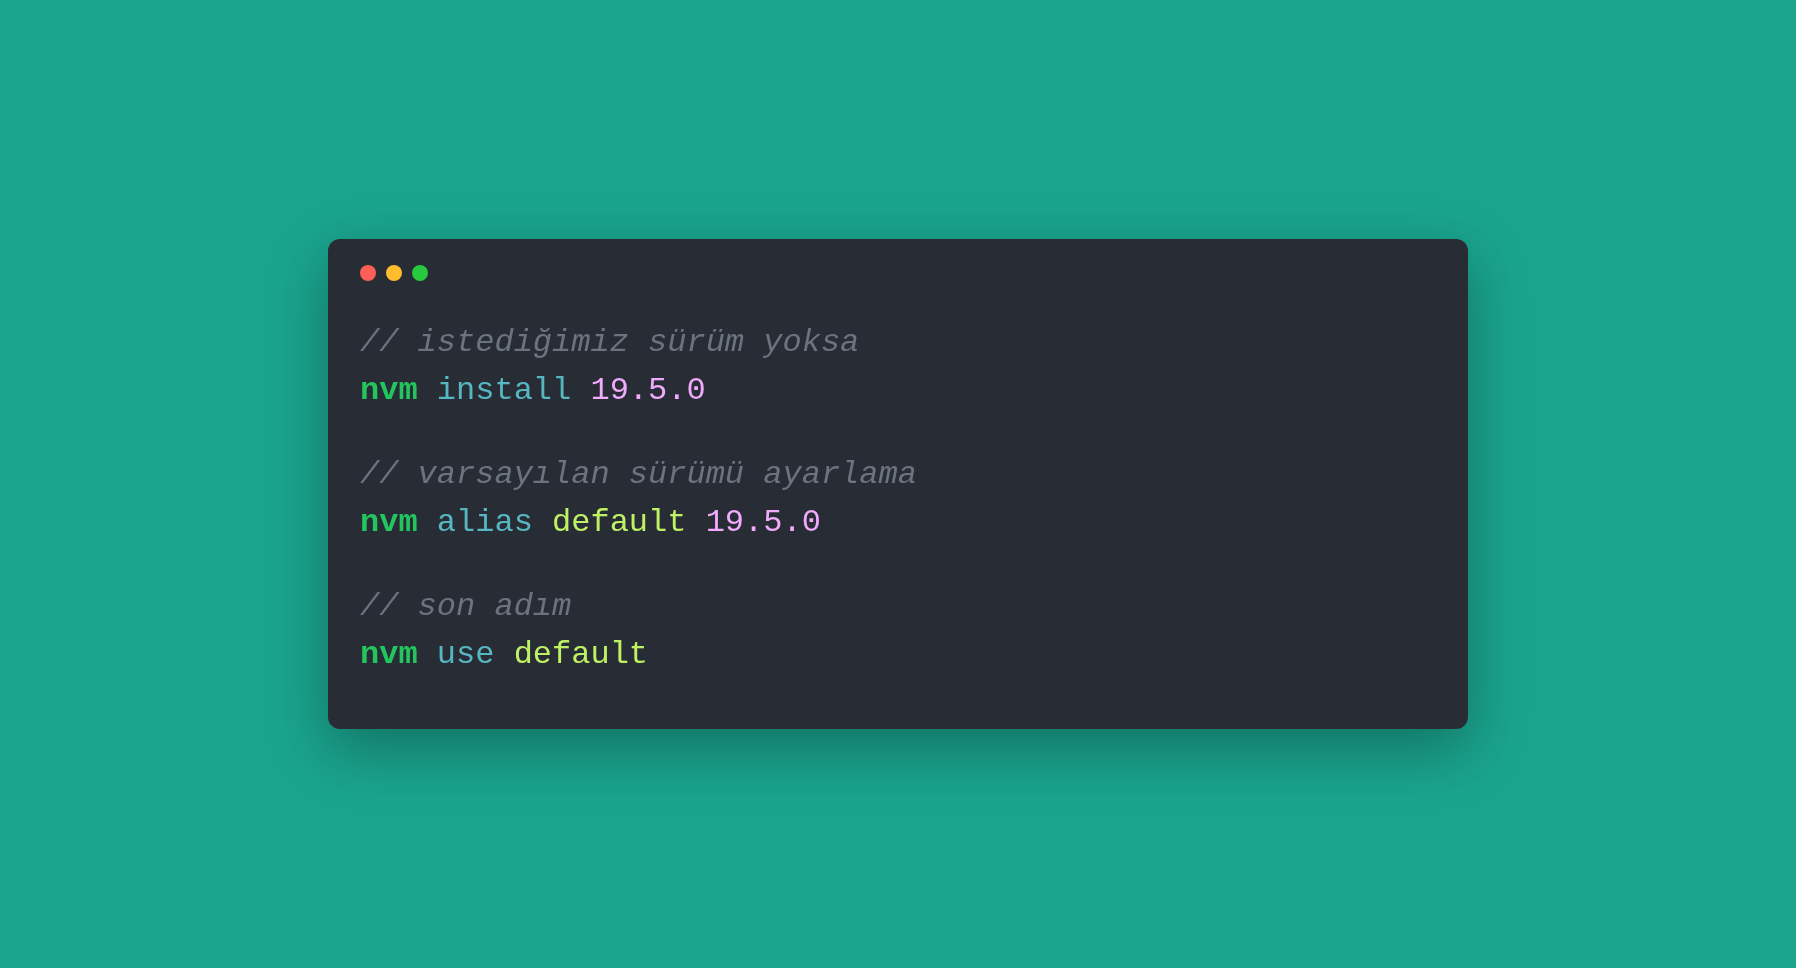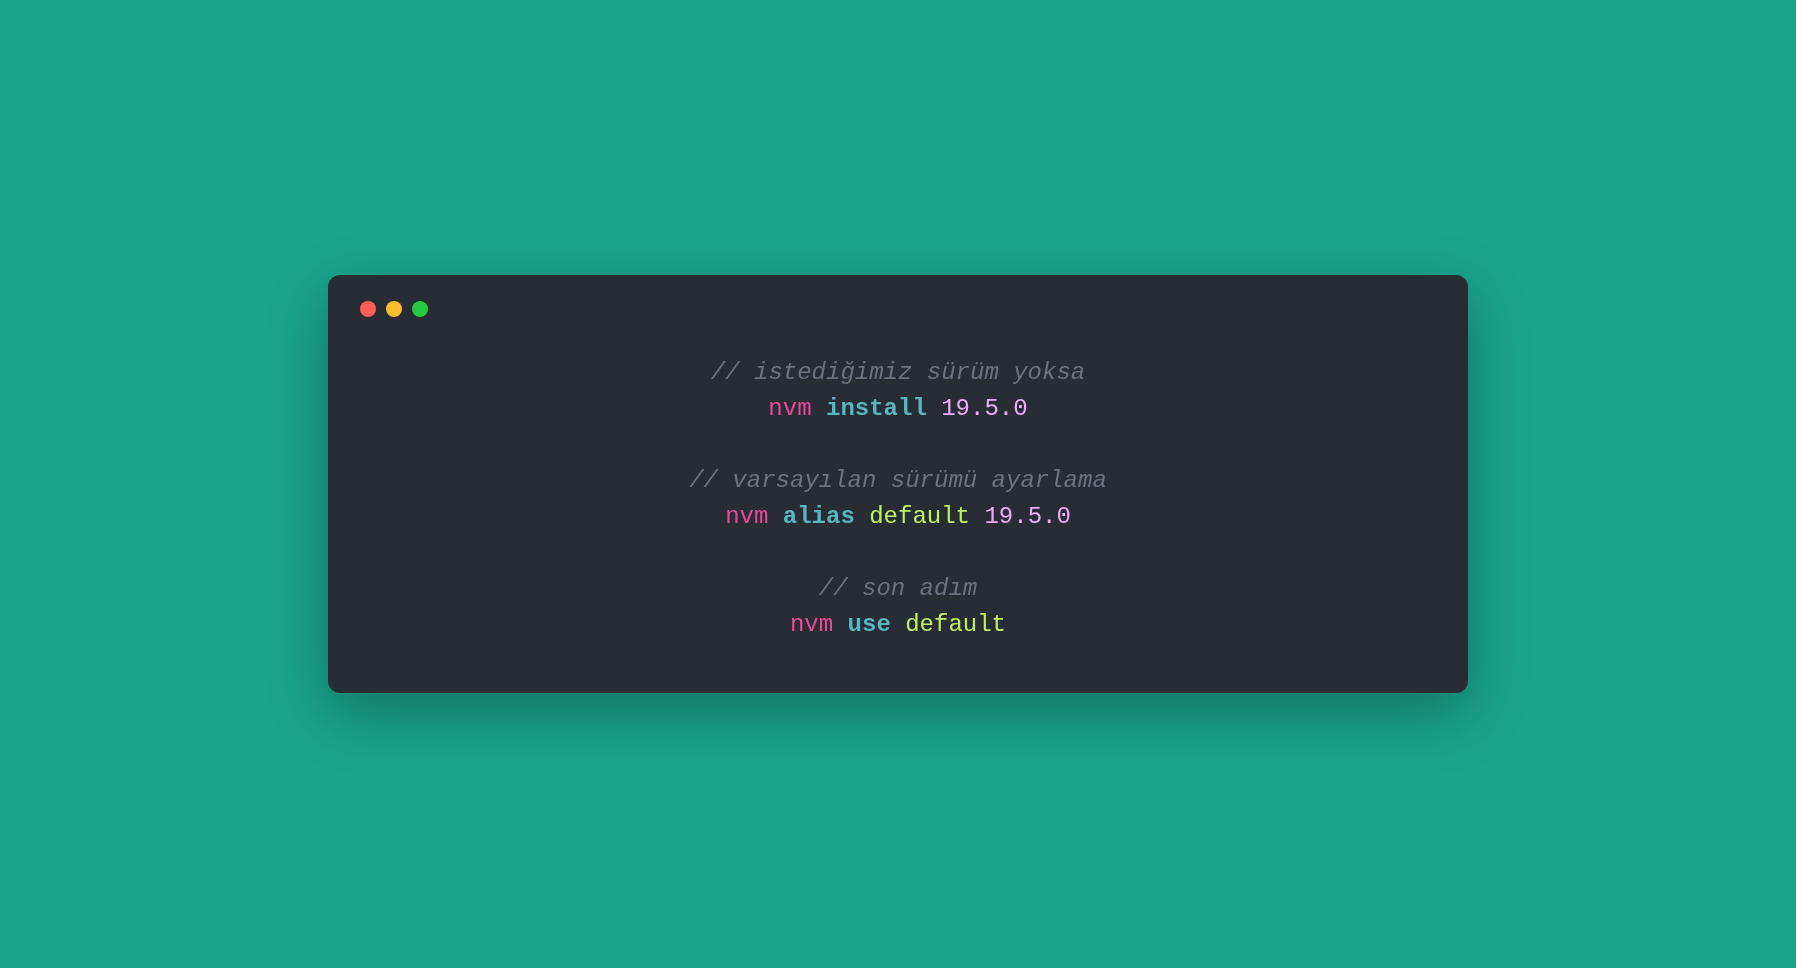--- a/index.html
+++ b/index.html
@@ -44,38 +44,37 @@
     
     .traffic-light.yellow {
       background-color: #ffbd2e;
     }
     
     .traffic-light.green {
       background-color: #27c93f;
     }
     
     .code-content {
-      font-size: 24px;
+      font-size: 32px;
       line-height: 1.5;
       white-space: pre;
-      text-align: center;
     }
     
     .comment {
       color: #6c7380;
       font-style: italic;
     }
     
     .tok-red {
-      color: #ec4899;
+      color: #22c55e;
+      font-weight: bold;
     }
     
     .tok-teal {
       color: #56b6c2;
-      font-weight: bold;
     }
     
     .tok-orange {
       color: #f0abfc;
     }
     
     .tok-purple {
       color: #bef264;
     }
     

